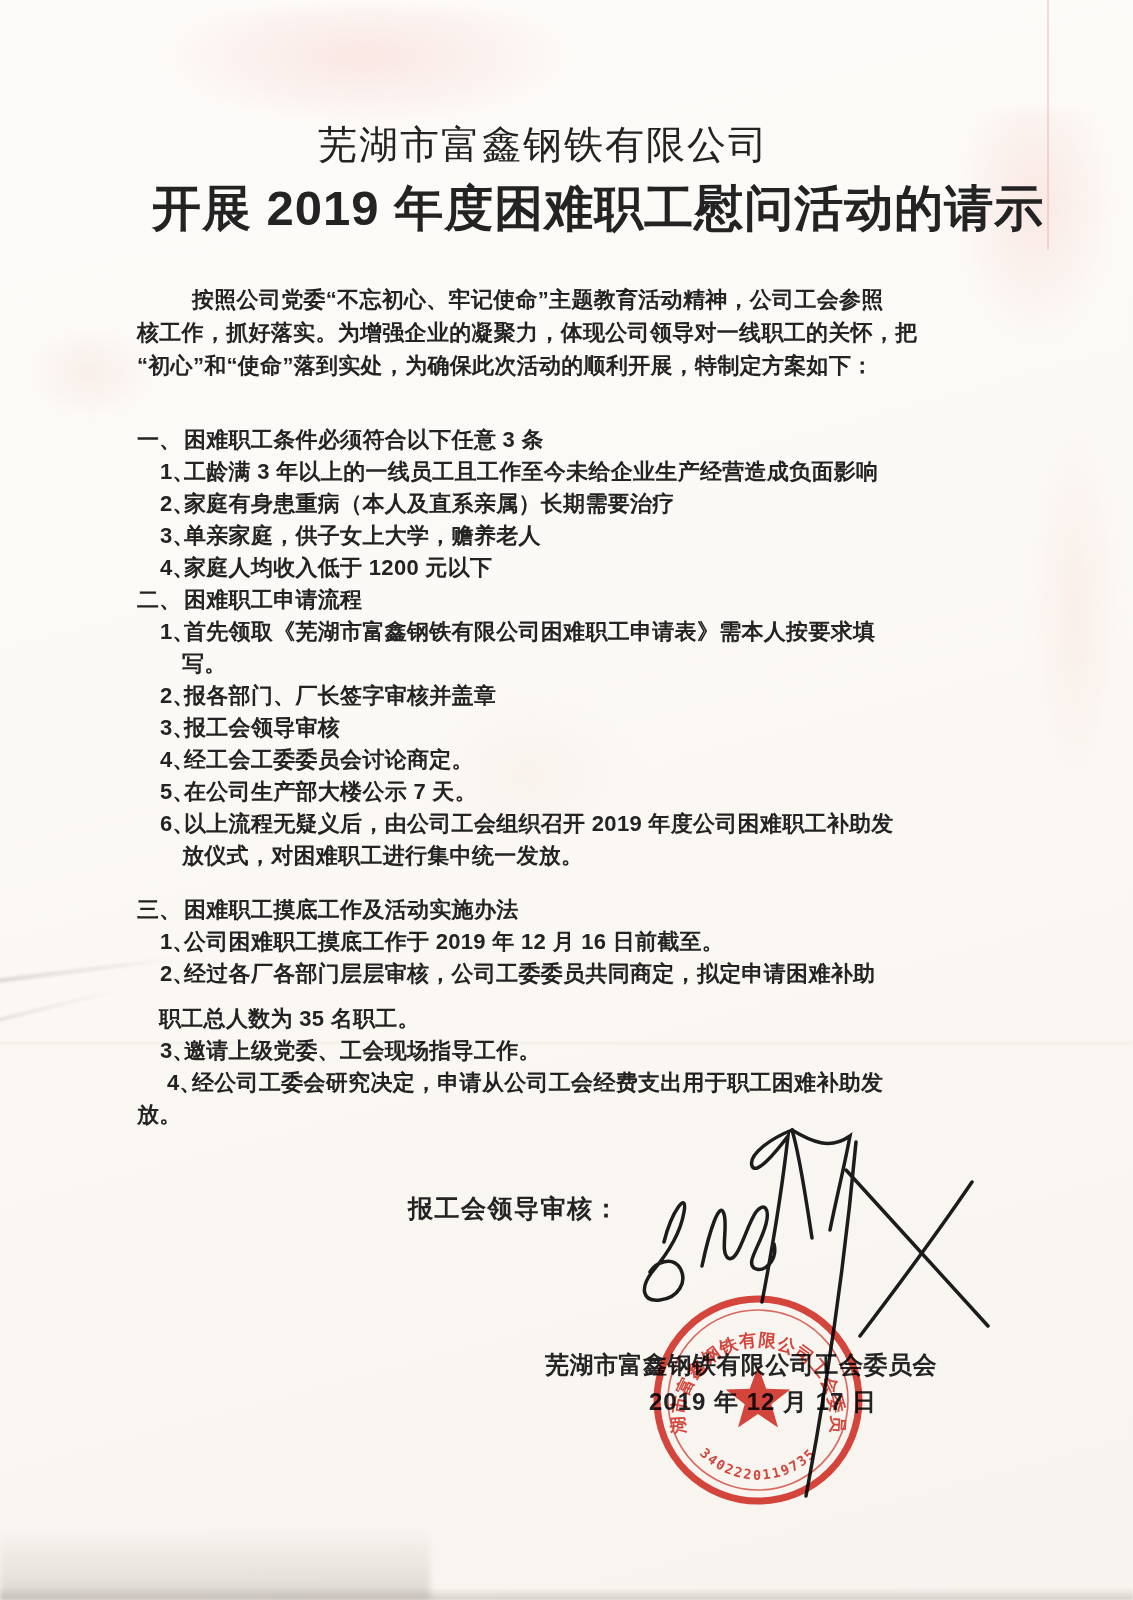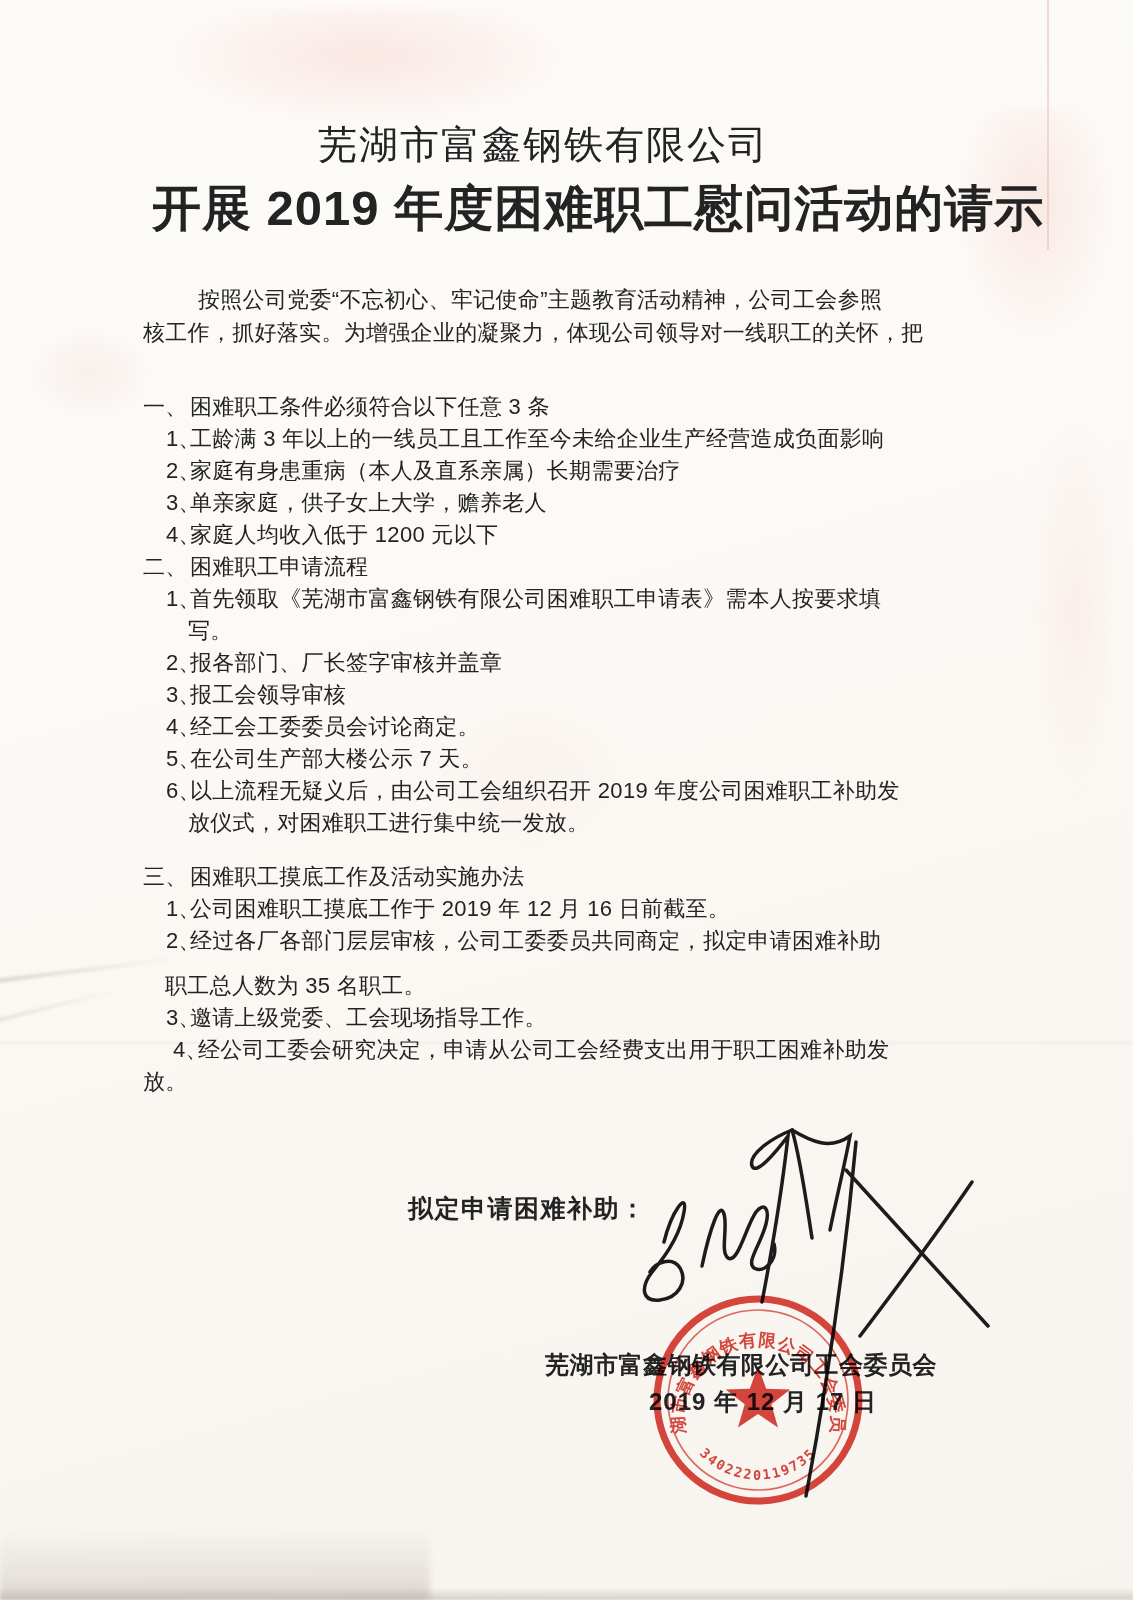--- a/index.html
+++ b/index.html
@@ -16,21 +16,21 @@
   .vline{left:1047px;top:0;width:2px;height:250px;background:rgba(215,162,154,.35);filter:blur(.5px);}
   .cr1{left:-10px;top:968px;width:190px;height:4px;background:linear-gradient(90deg,rgba(150,140,132,.35),transparent);transform:rotate(-7deg);filter:blur(1.5px);}
   .cr2{left:-6px;top:1004px;width:125px;height:3px;background:linear-gradient(90deg,rgba(150,140,132,.28),transparent);transform:rotate(-14deg);filter:blur(1.5px);}
   .cr3{left:0;top:1042px;width:1133px;height:2px;background:rgba(172,162,152,.12);filter:blur(1px);}
   .cornerbl{left:0;top:1498px;width:430px;height:102px;background:linear-gradient(to bottom,transparent 30%,rgba(188,180,172,.30) 80%,rgba(168,160,152,.42));filter:blur(3px);}
   .bedge{left:0;top:1588px;width:1133px;height:12px;background:linear-gradient(to bottom,transparent,rgba(160,152,145,.40));filter:blur(1px);}
   
   .t1{position:absolute;left:318px;top:118px;font-size:39px;font-weight:400;letter-spacing:2px;white-space:nowrap;}
   .t2{position:absolute;left:152px;top:176px;font-size:49px;font-weight:700;letter-spacing:1px;white-space:nowrap;}
   
-  .body{position:absolute;left:143px;top:283px;width:840px;font-size:22px;font-weight:400;letter-spacing:.3px;}
+  .body{position:absolute;left:137px;top:283px;width:840px;font-size:22px;font-weight:700;letter-spacing:.3px;}
   .line{height:32px;line-height:32px;white-space:nowrap;}
   .il{height:33px;line-height:33px;}
   .indent1{text-indent:55px;}
   .mt1{margin-top:42px;}.mt2{}.mt3{margin-top:22px;}
   .head .secnum{display:inline-block;width:47px;}
   .it{padding-left:23px;}
   .it .num{display:inline-block;width:24px;white-space:nowrap;}
   .cont{padding-left:45px;}
   .contnum{padding-left:22px;margin-top:13px;}
   .num4{padding-left:30px;}
@@ -59,20 +59,21 @@
   <div class="smudge cr3"></div>
   <div class="smudge cornerbl"></div>
   <div class="smudge bedge"></div>
 
   <div class="t1">芜湖市富鑫钢铁有限公司</div>
   <div class="t2">开展 2019 年度困难职工慰问活动的请示</div>
 
   <div class="body">
     <div class="line il indent1">按照公司党委“不忘初心、牢记使命”主题教育活动精神，公司工会参照</div>
     <div class="line il">核工作，抓好落实。为增强企业的凝聚力，体现公司领导对一线职工的关怀，把</div>
+    <div class="line il">“初心”和“使命”落到实处，为确保此次活动的顺利开展，特制定方案如下：</div>
 
     <div class="line head mt1">
       <span class="secnum">一、</span><span>困难职工条件必须符合以下任意 3 条</span>
     </div>
     <div class="line it"><span class="num">1、</span><span>工龄满 3 年以上的一线员工且工作至今未给企业生产经营造成负面影响</span></div>
     <div class="line it"><span class="num">2、</span><span>家庭有身患重病（本人及直系亲属）长期需要治疗</span></div>
     <div class="line it"><span class="num">3、</span><span>单亲家庭，供子女上大学，赡养老人</span></div>
     <div class="line it"><span class="num">4、</span><span>家庭人均收入低于 1200 元以下</span></div>
 
     <div class="line head mt2">
@@ -91,21 +92,21 @@
       <span class="secnum">三、</span><span>困难职工摸底工作及活动实施办法</span>
     </div>
     <div class="line it"><span class="num">1、</span><span>公司困难职工摸底工作于 2019 年 12 月 16 日前截至。</span></div>
     <div class="line it"><span class="num">2、</span><span>经过各厂各部门层层审核，公司工委委员共同商定，拟定申请困难补助</span></div>
     <div class="line contnum"><span>职工总人数为 35 名职工。</span></div>
     <div class="line it"><span class="num">3、</span><span>邀请上级党委、工会现场指导工作。</span></div>
     <div class="line num4"><span class="num">4、</span><span>经公司工委会研究决定，申请从公司工会经费支出用于职工困难补助发</span></div>
     <div class="line flush"><span>放。</span></div>
   </div>
 
-  <div class="siglabel">拟定申请困难补助：</div>
+  <div class="siglabel">报工会领导审核：</div>
   <div class="committee">芜湖市富鑫钢铁有限公司工会委员会</div>
   <div class="dateline">2019 年 12 月 17 日</div>
 
   <svg class="stamp" width="262" height="262" viewBox="0 0 262 262">
     <circle cx="131" cy="131" r="101" fill="none" stroke="#d6382e" stroke-width="7"></circle>
     <circle cx="131" cy="131" r="90" fill="none" stroke="#d6382e" stroke-width="1.6" opacity=".8"></circle>
     <defs>
       <path id="arcT" d="M59,168 A74,74 0 1 1 203,168" fill="none"></path>
       <path id="arcB" d="M62,171 A80,80 0 0 0 200,171" fill="none"></path>
     </defs>

